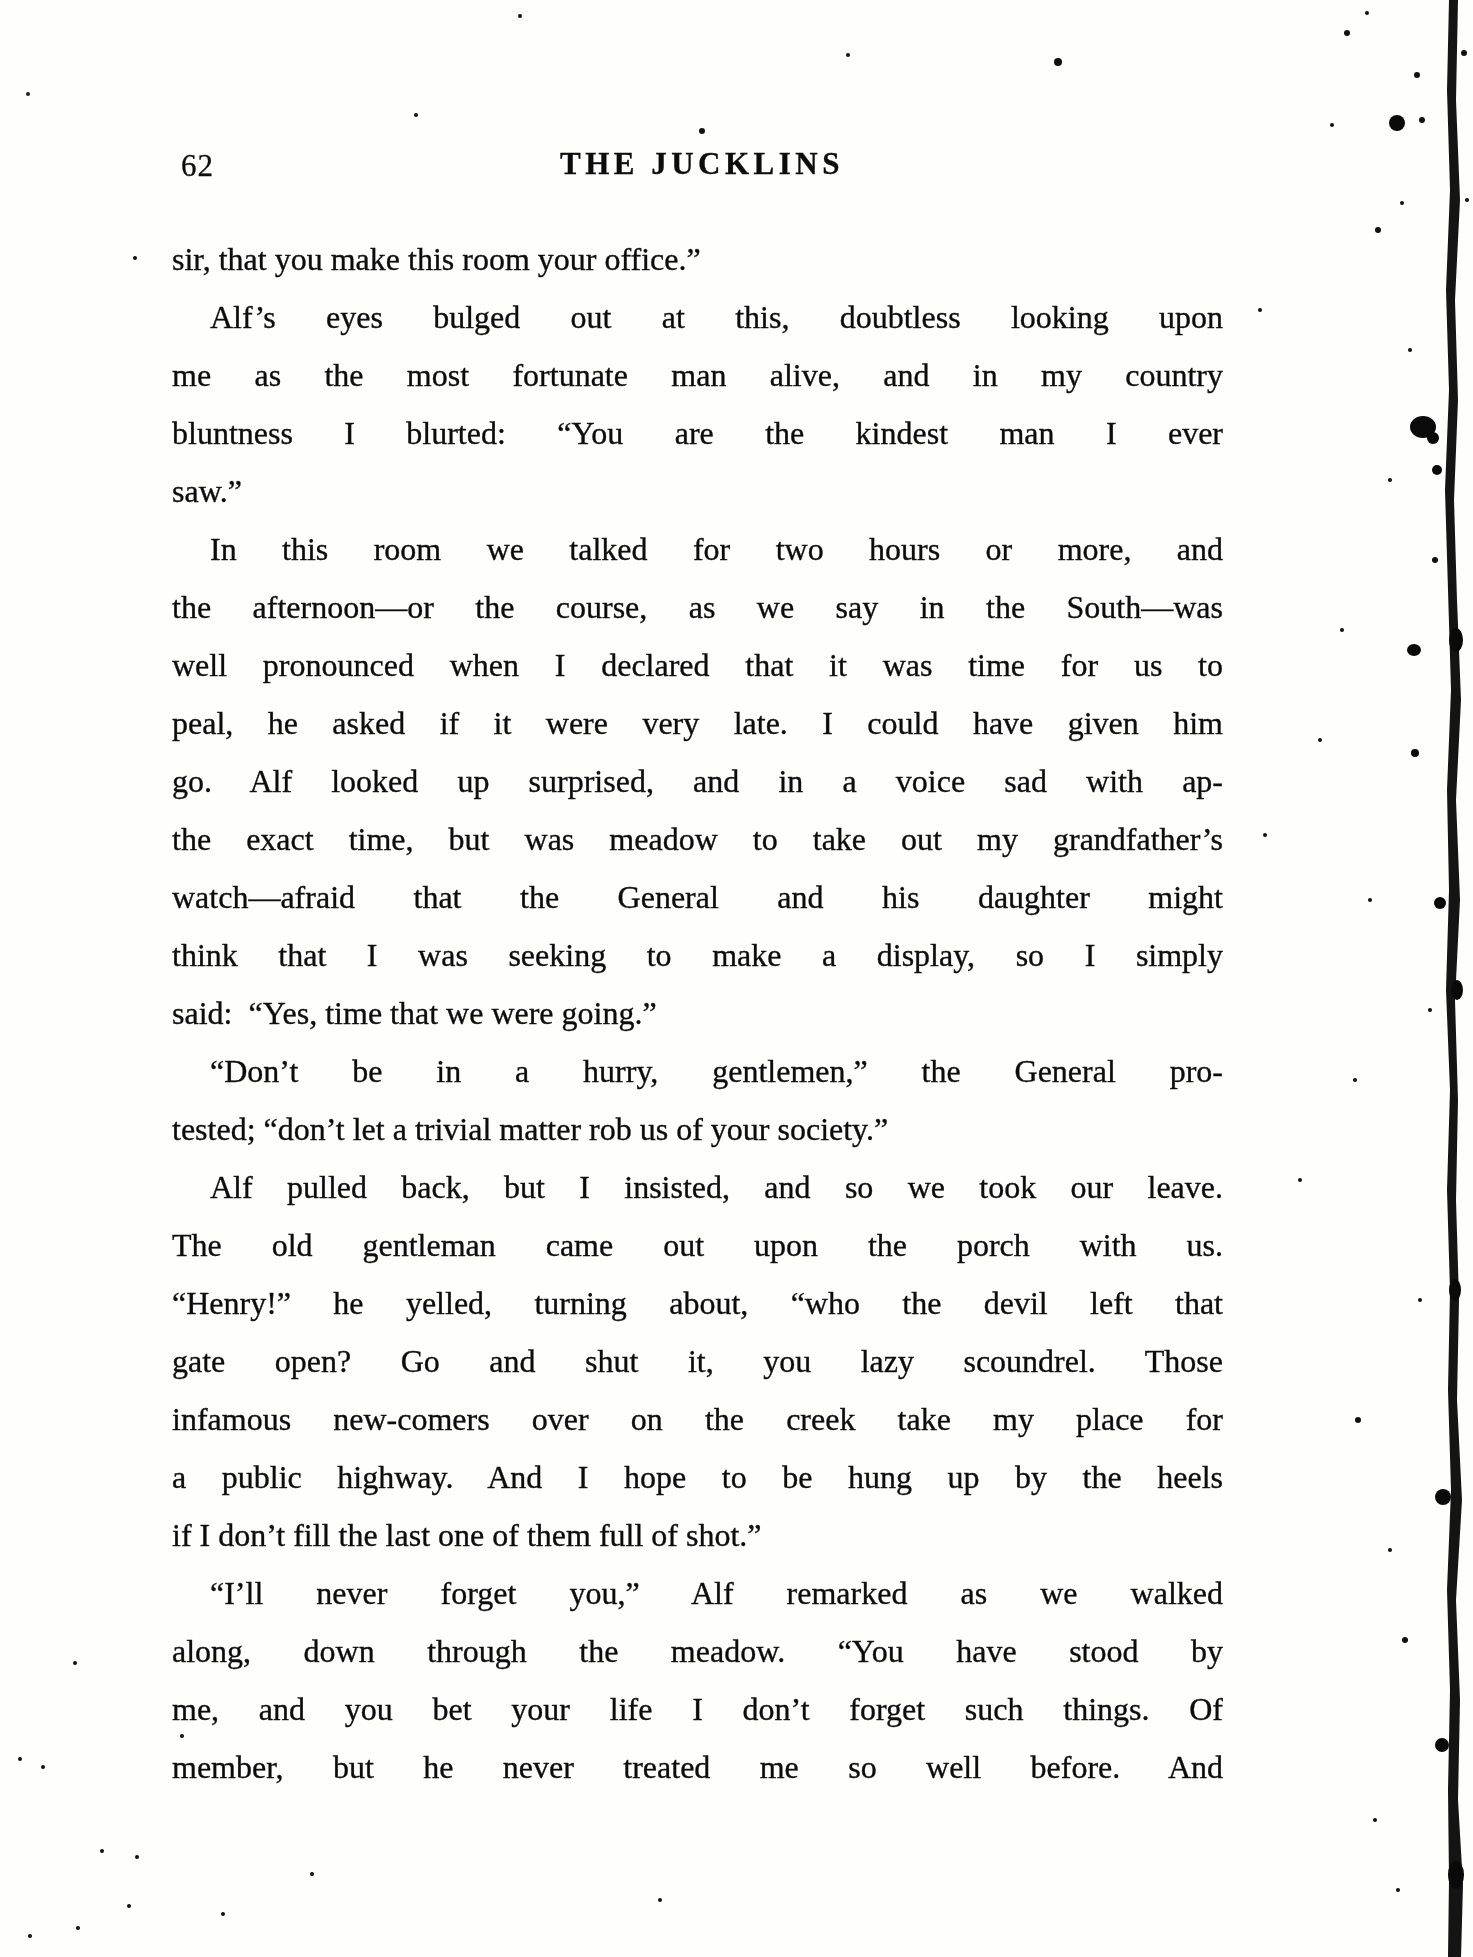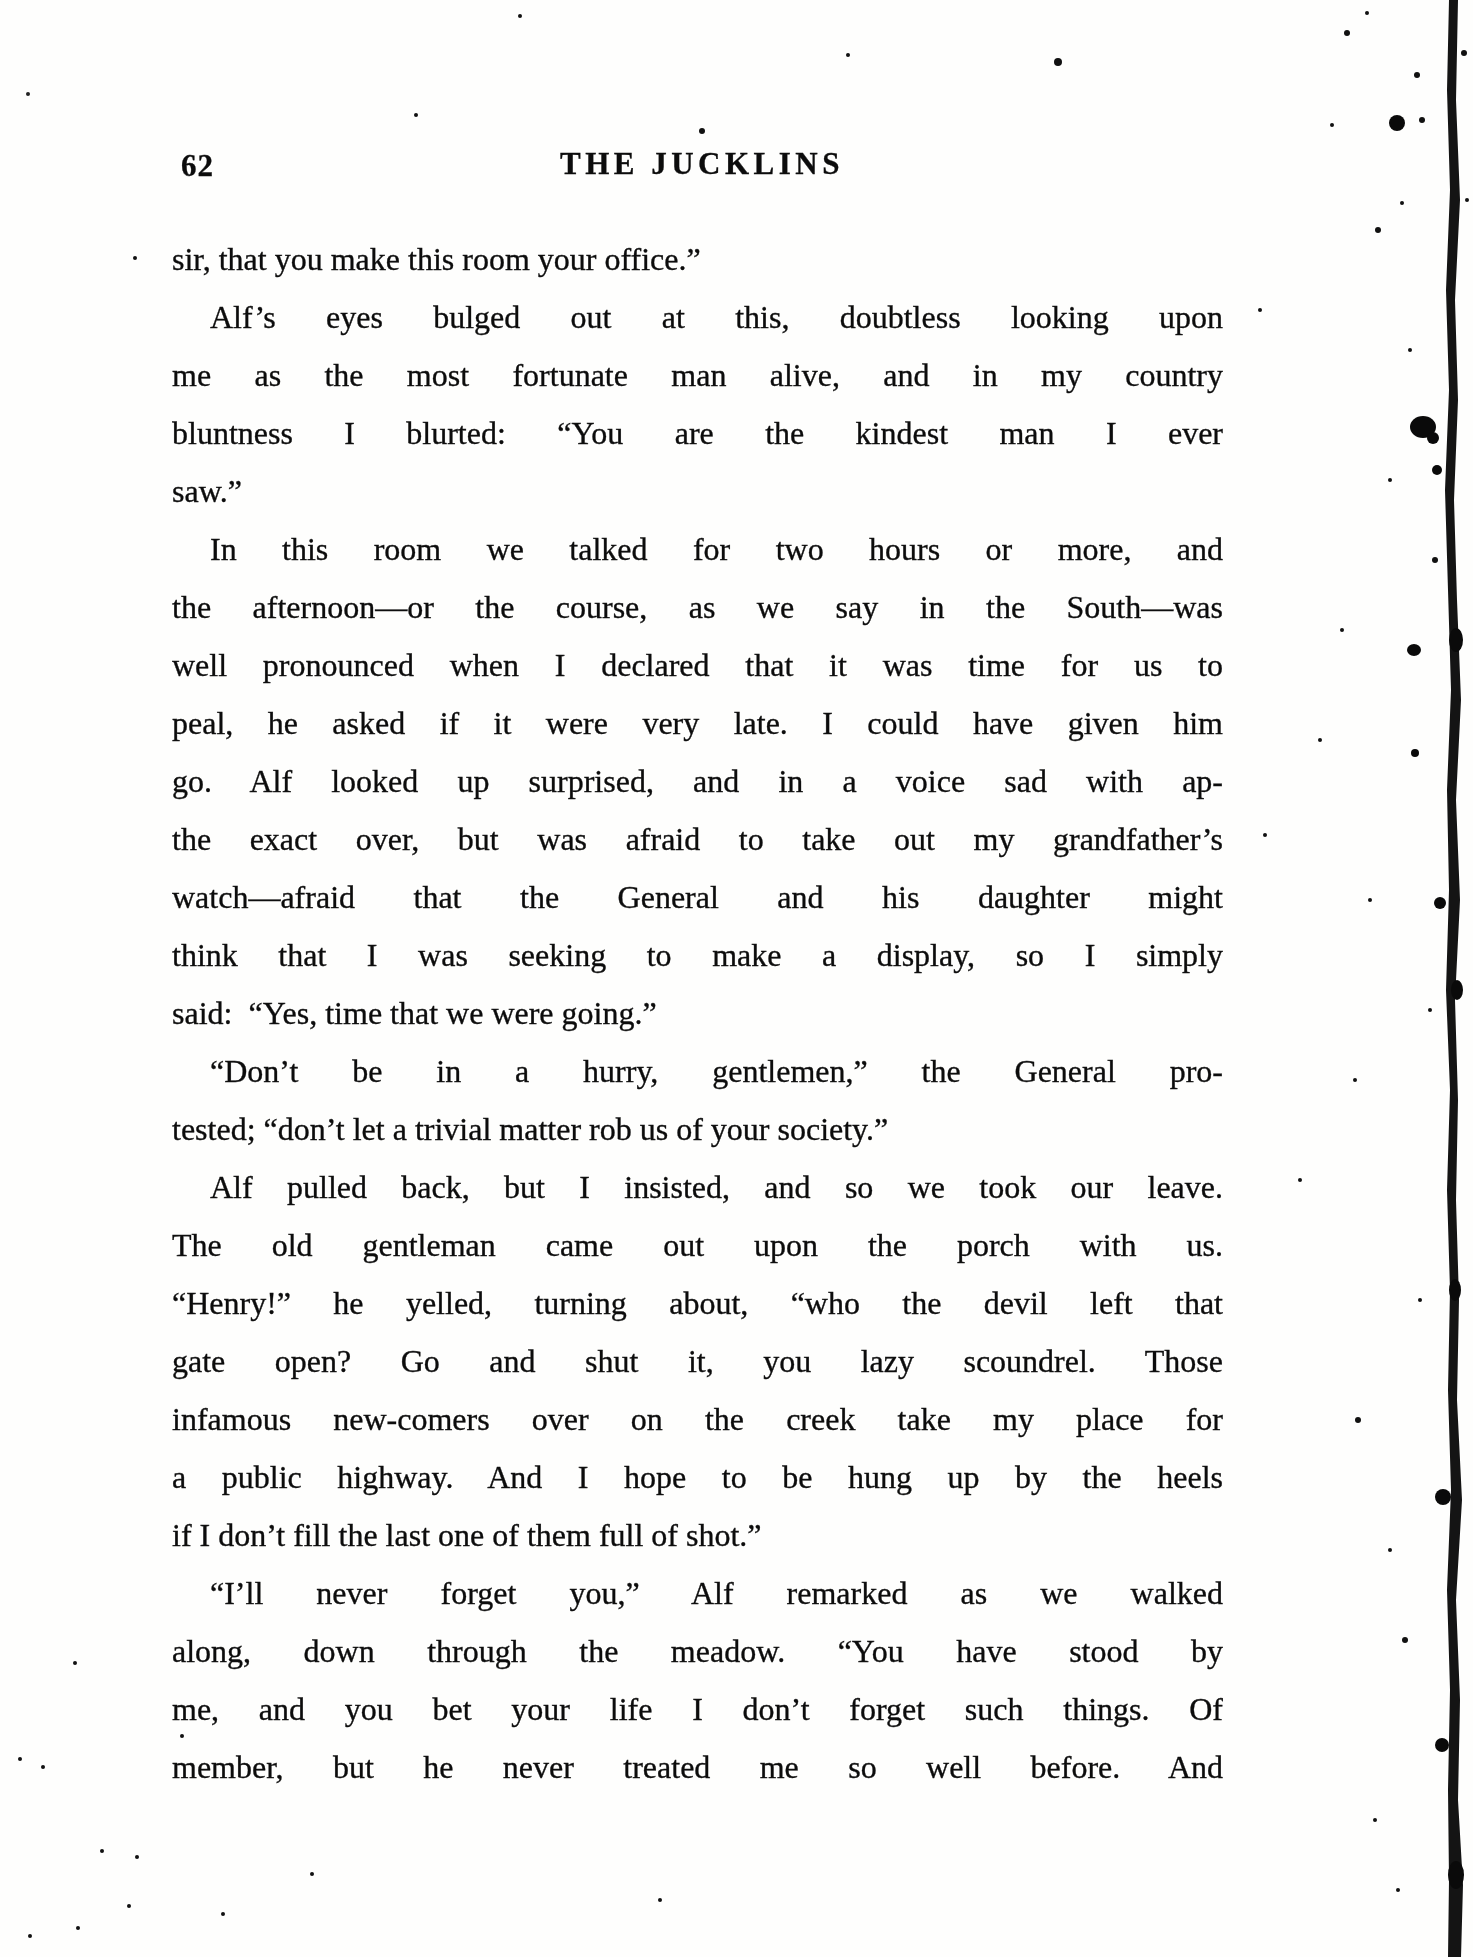--- a/index.html
+++ b/index.html
@@ -15,21 +15,21 @@
   .running-head {
     position: absolute;
     top: 0; left: 0; right: 0;
     height: 200px;
   }
   .page-number {
     position: absolute;
     left: 181px;
     top: 148px;
     font-size: 31px;
-    font-weight: bold;
+    font-weight: normal;
     letter-spacing: 1px;
     -webkit-text-stroke: 0.3px #101010;
   }
   .book-title {
     position: absolute;
     left: 560px;
     top: 146px;
     font-size: 31px;
     font-weight: bold;
     letter-spacing: 4.5px;
@@ -80,21 +80,21 @@
     <div class="line end">sir, that you make this room your office.”</div>
     <div class="line ind">Alf’s eyes bulged out at this, doubtless looking upon</div>
     <div class="line">me as the most fortunate man alive, and in my country</div>
     <div class="line">bluntness I blurted: “You are the kindest man I ever</div>
     <div class="line end">saw.”</div>
     <div class="line ind">In this room we talked for two hours or more, and</div>
     <div class="line">the afternoon—or the course, as we say in the South—was</div>
     <div class="line">well pronounced when I declared that it was time for us to</div>
     <div class="line">peal, he asked if it were very late. I could have given him</div>
     <div class="line">go. Alf looked up surprised, and in a voice sad with ap-</div>
-    <div class="line">the exact over, but was afraid to take out my grandfather’s</div>
+    <div class="line">the exact time, but was meadow to take out my grandfather’s</div>
     <div class="line">watch—afraid that the General and his daughter might</div>
     <div class="line">think that I was seeking to make a display, so I simply</div>
     <div class="line end">said:&nbsp; “Yes, time that we were going.”</div>
     <div class="line ind">“Don’t be in a hurry, gentlemen,” the General pro-</div>
     <div class="line end">tested; “don’t let a trivial matter rob us of your society.”</div>
     <div class="line ind">Alf pulled back, but I insisted, and so we took our leave.</div>
     <div class="line">The old gentleman came out upon the porch with us.</div>
     <div class="line">“Henry!” he yelled, turning about, “who the devil left that</div>
     <div class="line">gate open? Go and shut it, you lazy scoundrel. Those</div>
     <div class="line">infamous new-comers over on the creek take my place for</div>

